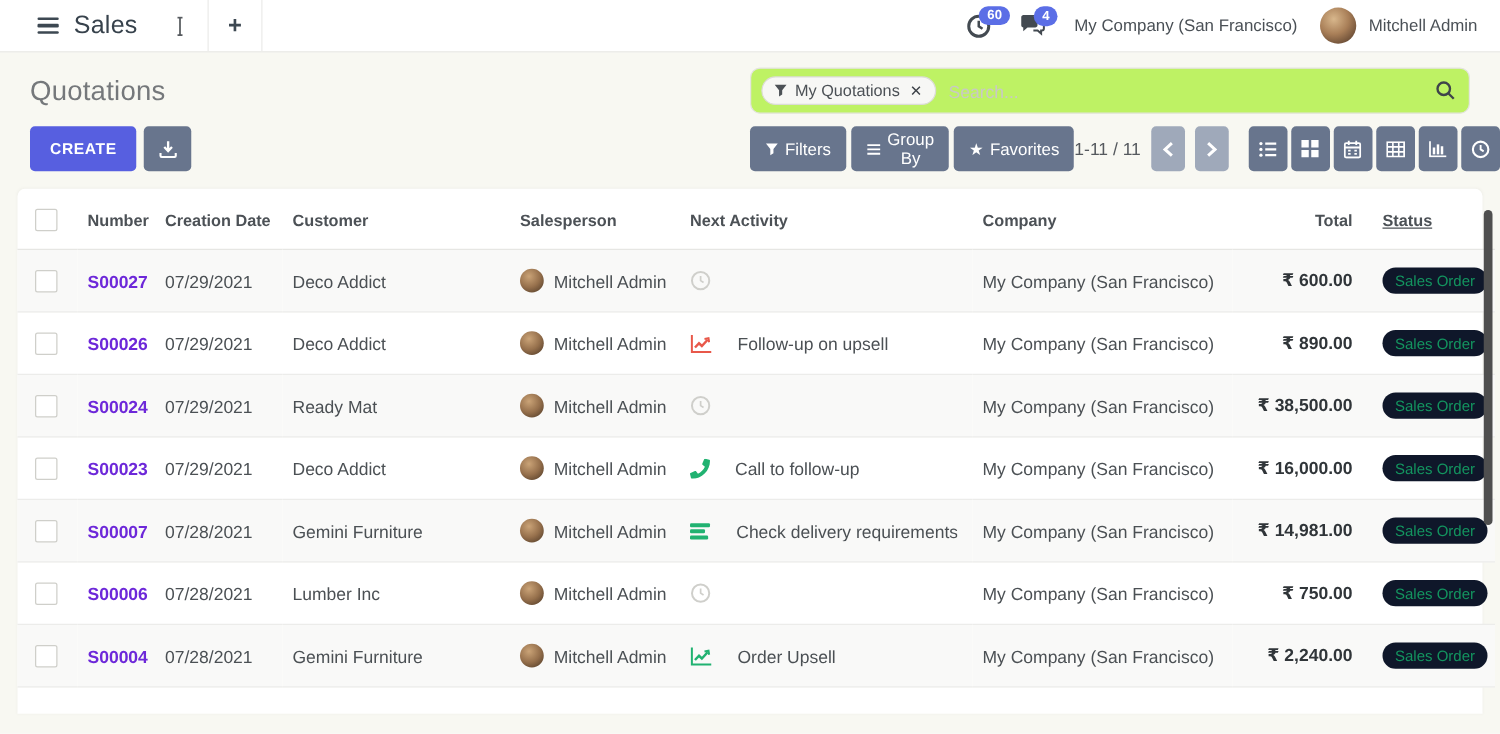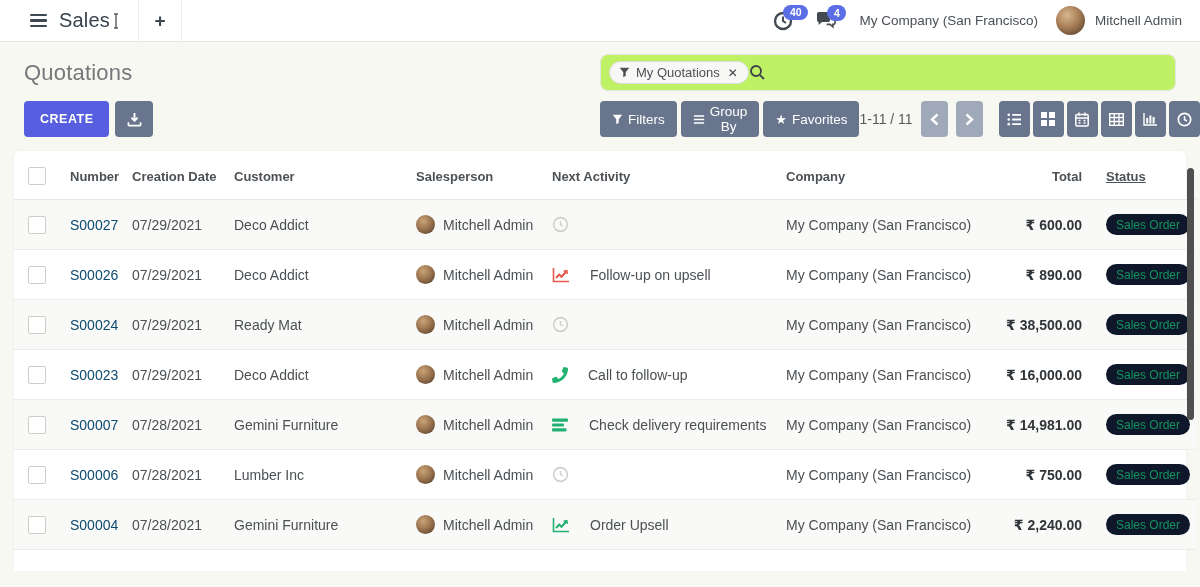--- a/index.html
+++ b/index.html
@@ -4,21 +4,21 @@
 <style>
   * { box-sizing: border-box; margin: 0; padding: 0; }
   html,body { width:1200px; height:587px; overflow:hidden; }
   body { font-family: "Liberation Sans", "DejaVu Sans", sans-serif; background:#f8f8f2; position:relative; }
 
   
   .navbar { height:42px; background:#fff; border-bottom:1px solid #e7e7e3; display:flex; align-items:center; position:relative; z-index:5; }
   .nav-left { display:flex; align-items:center; height:100%; }
   .burger { display:flex; flex-direction:column; gap:3px; margin:0 12px 0 30px; cursor:pointer; }
   .burger span { width:17px; height:2.5px; background:#3d4852; border-radius:1px; }
-  .app-title { font-size:20px; color:#37424c; font-weight:500; letter-spacing:.2px; display:flex; align-items:center; }
+  .app-title { font-size:20px; color:#37424c; font-weight:500; letter-spacing:.2px; display:flex; align-items:center;gap:28px; }
   .ibeam { margin-left:2px; opacity:.85; }
   .tab-plus { height:100%; width:44px; border-left:1px solid #ececea; border-right:1px solid #ececea; margin-left:18px;
               display:flex; align-items:center; justify-content:center; font-size:19px; color:#3d4852; cursor:pointer; font-weight:600; }
   .nav-right { margin-left:auto; display:flex; align-items:center; gap:10px; padding-right:18px; height:100%; }
   .nav-ico-wrap { position:relative; display:flex; align-items:center; cursor:pointer; padding:2px; }
   .count-pill { position:absolute; top:-4px; left:12px; background:#5b6ee6; color:#fff; font-size:10.5px; font-weight:700;
                 border-radius:9px; padding:1.5px 6.5px; line-height:1.2; }
   .company-name, .user-name { font-size:13.5px; color:#4a5056; cursor:pointer; white-space:nowrap; }
   .avatar { width:29px; height:29px; border-radius:50%; margin-left:8px; cursor:pointer;
             background: radial-gradient(circle at 38% 32%, #d8b78c 0%, #a97f58 45%, #6e5038 78%, #4a3526 100%); }
@@ -58,21 +58,21 @@
   th.c-date, td.c-date { width:102px; }
   th.c-customer, td.c-customer { width:182px; }
   th.c-sales, td.c-sales { width:136px; }
   th.c-activity, td.c-activity { width:234px; }
   th.c-company, td.c-company { width:208px; }
   th.c-total, td.c-total { width:110px; text-align:right; padding-right:14px; }
   th.c-status, td.c-status { width:100px; padding-left:10px;text-decoration:underline; }
   tbody td { font-size:14px; color:#4b5054; padding:14px 8px; border-bottom:1px solid #ececе8; border-bottom:1px solid #ececea; }
   tbody tr { cursor:pointer; }
   tbody tr:nth-child(odd) { background:#f9f9f8; }
-  td.c-number span { font-weight:400; color:#0c4a6e; }
+  td.c-number span { font-weight:700; color:#6d28d9; }
   td.c-total span { font-weight:700; color:#303539; white-space:nowrap; }
   .cb { appearance:none; width:18px; height:18px; border:1px solid #cfcfca; border-radius:2px; background:#fff; cursor:pointer; vertical-align:middle; }
   .sp-cell { display:flex; align-items:center; gap:8px; }
   .row-avatar { width:19px; height:19px; border-radius:50%; flex:none;
                 background: radial-gradient(circle at 38% 32%, #caa377 0%, #96704c 50%, #5f462f 85%); }
   .act-cell { display:flex; align-items:center; gap:20px; }
   .act-label { white-space:nowrap; overflow:hidden; }
   .badge { display:inline-block; background:#0f172a; color:#13945f; font-size:12px; font-weight:500;
            padding:3.5px 10px; border-radius:11px; white-space:nowrap; }
   .scroll-thumb { position:absolute; right:6px; top:168px; width:7px; height:252px; background:#4f4f4f; border-radius:4px; z-index:9; }
@@ -99,21 +99,21 @@
     <div class="tab-plus">+</div>
   </div>
   <div class="nav-right">
     <div class="nav-ico-wrap">
       <span>
         <svg width="20" height="20" viewBox="0 0 20 20">
             <circle cx="10" cy="10" r="8" fill="none" stroke="#434a51" stroke-width="2.4"></circle>
             <path d="M10 5.5V10l3 2" fill="none" stroke="#434a51" stroke-width="2"></path>
           </svg>
       </span>
-      <span class="count-pill">40</span>
+      <span class="count-pill">60</span>
     </div>
     <div class="nav-ico-wrap" style="margin-left:8px;">
       <span>
         <svg width="22" height="19" viewBox="0 0 22 19">
             <path d="M2 2.8C2 1.8 2.8 1 3.8 1h9.4c1 0 1.8.8 1.8 1.8v6.4c0 1-.8 1.8-1.8 1.8H7l-3.4 3v-3H3.8c-1 0-1.8-.8-1.8-1.8z" fill="#434a51"></path>
             <path d="M16.5 5.5h2c.9 0 1.6.7 1.6 1.6v4.7c0 .9-.7 1.6-1.6 1.6h-.6v2.4l-2.8-2.4h-3.4" fill="none" stroke="#434a51" stroke-width="1.6"></path>
           </svg>
       </span>
       <span class="count-pill" style="left:14px;">4</span>
     </div>
@@ -129,20 +129,21 @@
     <div class="searchbar">
       <div class="facet">
         <span>
           <svg width="11" height="11" viewBox="0 0 14 14">
               <path d="M1 1h12L8.6 6.6V11l-3.2 2V6.6z" fill="#4c5156"></path>
             </svg>
         </span>
         <span>My Quotations</span>
         <span class="x">✕</span>
       </div>
+      <input class="search-input" placeholder="Search..." style="">
       <span class="mag">
         <svg width="17" height="17" viewBox="0 0 17 17">
             <circle cx="7" cy="7" r="5" fill="none" stroke="#3f444a" stroke-width="1.9"></circle>
             <path d="M10.8 10.8L15 15" stroke="#3f444a" stroke-width="1.9"></path>
           </svg>
       </span>
     </div>
   </div>
 
   <div class="cp-row2">

